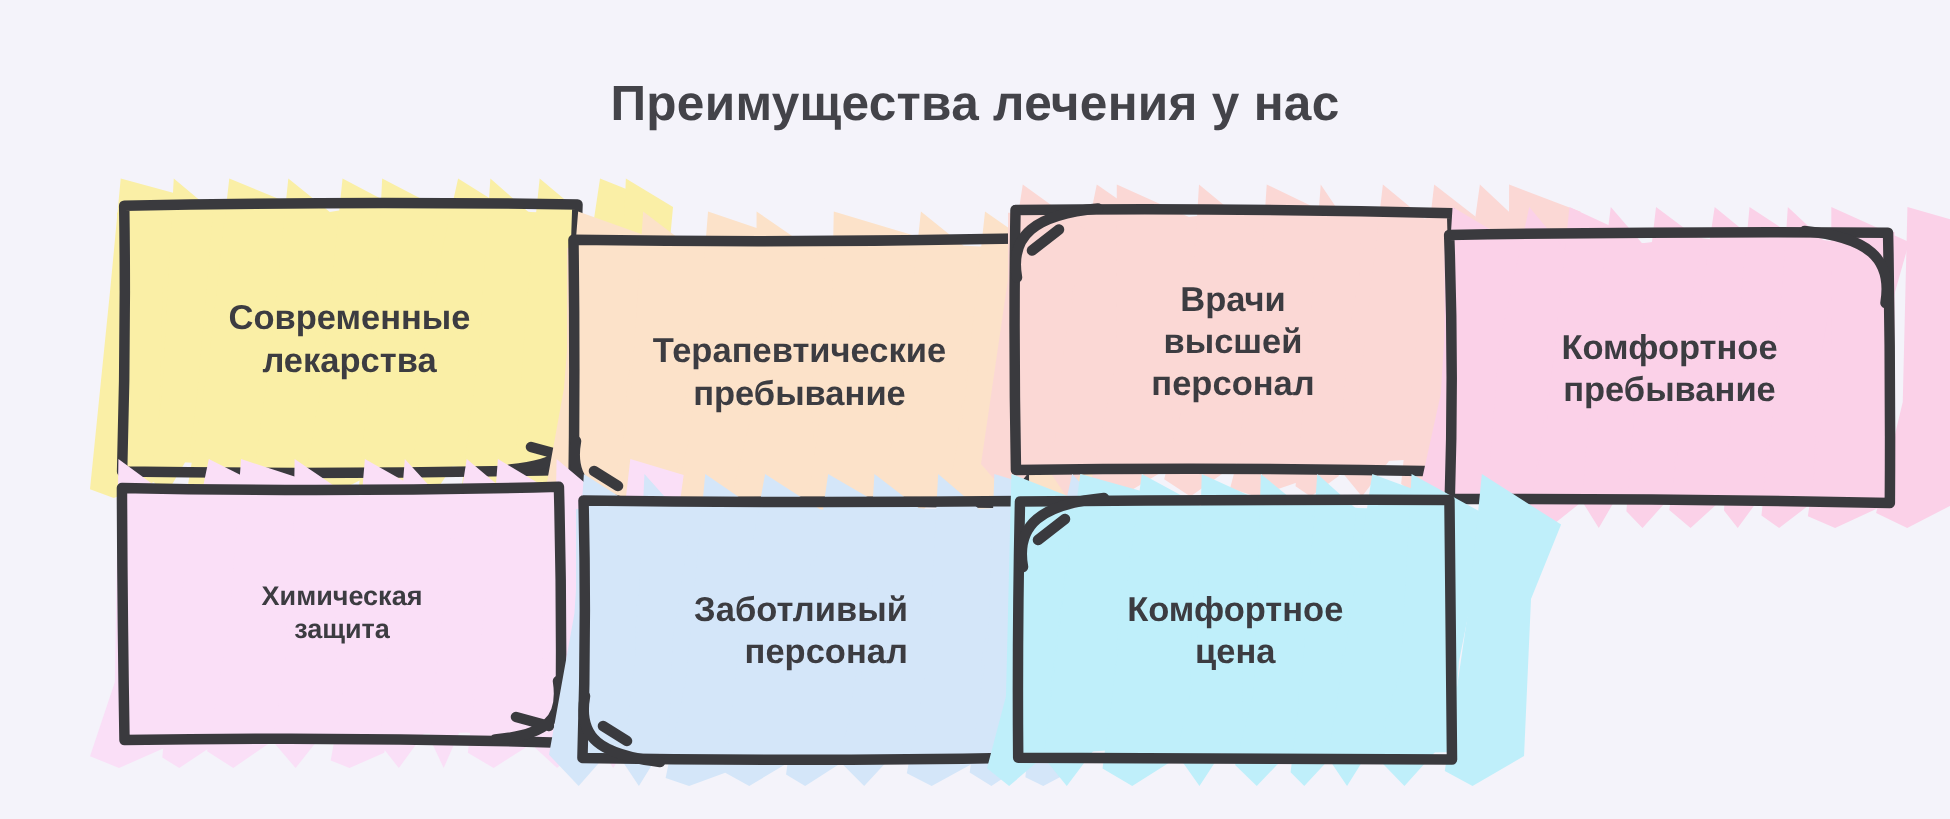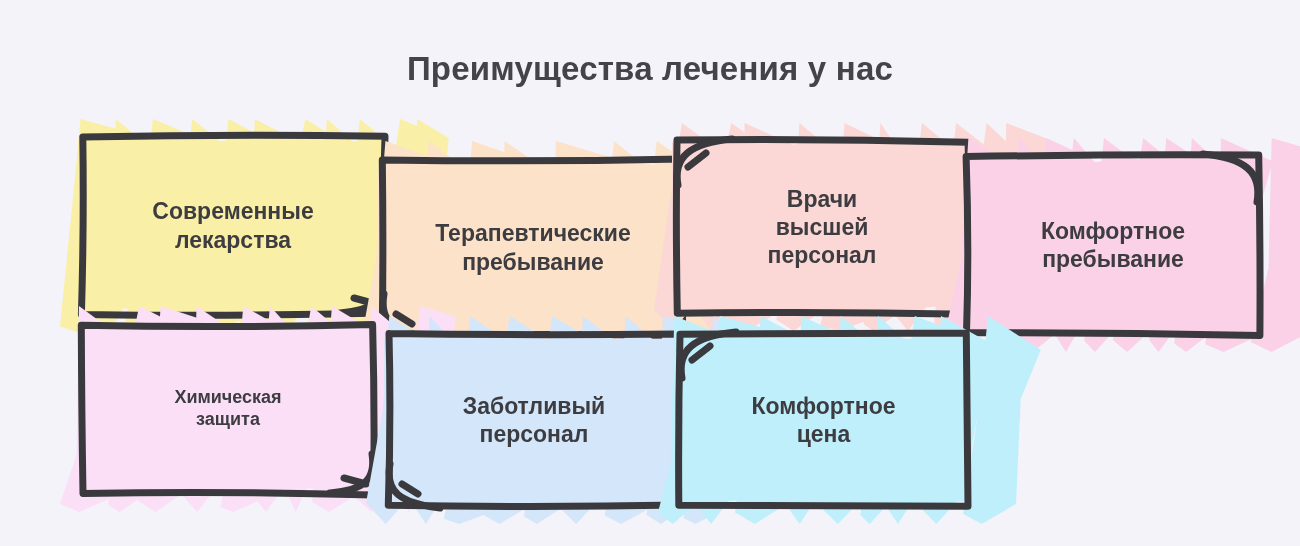--- a/index.html
+++ b/index.html
@@ -44,21 +44,21 @@
   #card-3 { left:963px; top:152px; width:300px; height:186px; }
   #card-4 { left:78px;  top:320px; width:300px; height:178px; }
   #card-5 { left:384px; top:330px; width:300px; height:180px; }
   #card-6 { left:676px; top:330px; width:295px; height:180px; }
 
   #card-0 .label { font-size:23px; }
   #card-1 .label { font-size:23px; }
   #card-2 .label { font-size:23px; }
   #card-3 .label { font-size:23px; }
   #card-4 .label { font-size:18px; }
-  #card-5 .label { font-size:23px; }
+  #card-5 .label { font-size:23px;text-align:right; }
   #card-6 .label { font-size:23px; }
 </style>
 </head>
 <body>
 
 <div id="page-title">Преимущества лечения у нас</div>
 
 <div class="card" id="card-0">
   <svg viewBox="0 0 310 185" width="310" height="185">
       <g>

